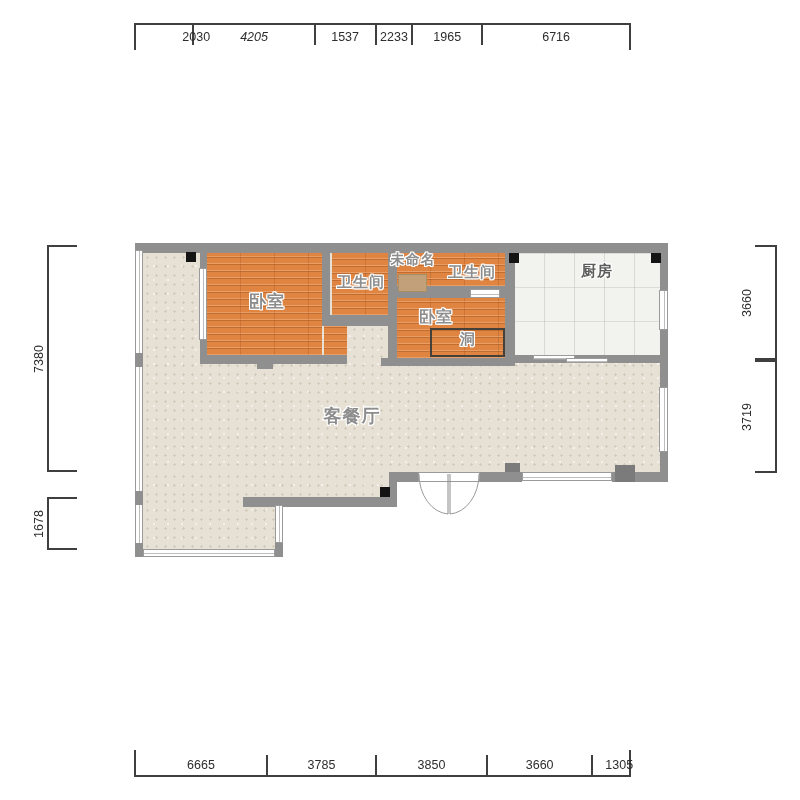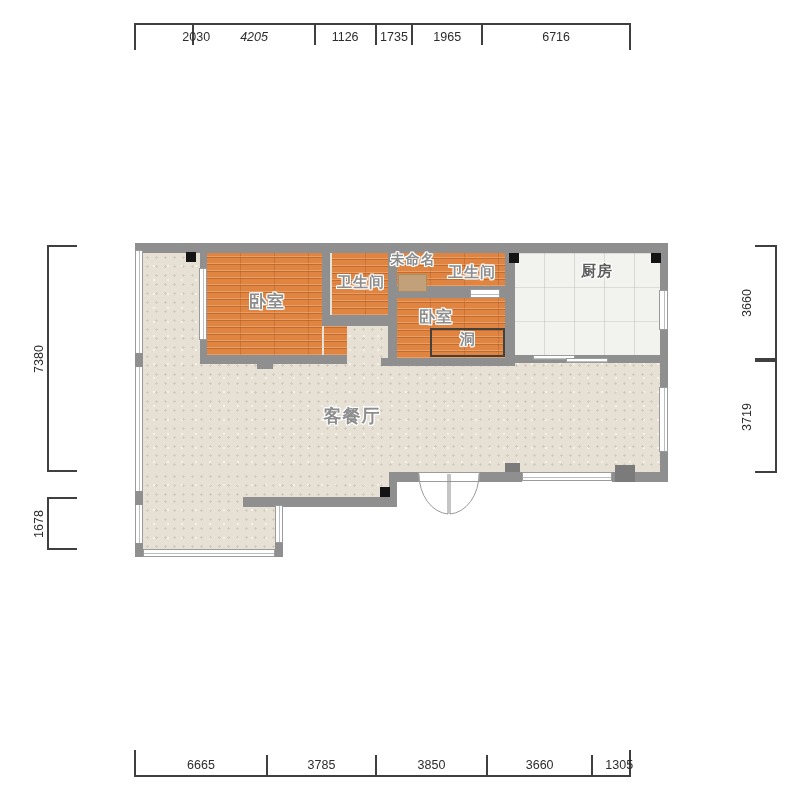--- a/index.html
+++ b/index.html
@@ -131,22 +131,22 @@
       <div class="dim-line-h" style="left: 135px; top: 23px; width: 495px;"></div>
       <div class="dim-tick" style="left: 134px; top: 23px; height: 27px;"></div>
       <div class="dim-tick" style="left: 192.493px; top: 23px; height: 22px;"></div>
       <div class="dim-tick" style="left: 313.657px; top: 23px; height: 22px;"></div>
       <div class="dim-tick" style="left: 374.599px; top: 23px; height: 22px;"></div>
       <div class="dim-tick" style="left: 411.337px; top: 23px; height: 22px;"></div>
       <div class="dim-tick" style="left: 481.212px; top: 23px; height: 22px;"></div>
       <div class="dim-tick" style="left: 629px; top: 23px; height: 27px;"></div>
       <div class="dim-num" style="left: 164.246px; top: 28px; margin-left: 32px;">2030</div>
       <div class="dim-num" style="left: 254.075px; top: 28px; font-style: italic;">4205</div>
-      <div class="dim-num" style="left: 345.128px; top: 28px;">1126</div>
-      <div class="dim-num" style="left: 393.968px; top: 28px;">1735</div>
+      <div class="dim-num" style="left: 345.128px; top: 28px;">1537</div>
+      <div class="dim-num" style="left: 393.968px; top: 28px;">2233</div>
       <div class="dim-num" style="left: 447.274px; top: 28px;">1965</div>
       <div class="dim-num" style="left: 556.106px; top: 28px;">6716</div>
     </div>
   <div>
       <div class="dim-line-h" style="left: 135px; top: 775px; width: 495px;"></div>
       <div class="dim-tick" style="left: 134px; top: 750px; height: 27px;"></div>
       <div class="dim-tick" style="left: 265.94px; top: 755px; height: 22px;"></div>
       <div class="dim-tick" style="left: 375.002px; top: 755px; height: 22px;"></div>
       <div class="dim-tick" style="left: 485.937px; top: 755px; height: 22px;"></div>
       <div class="dim-tick" style="left: 591.397px; top: 755px; height: 22px;"></div>

